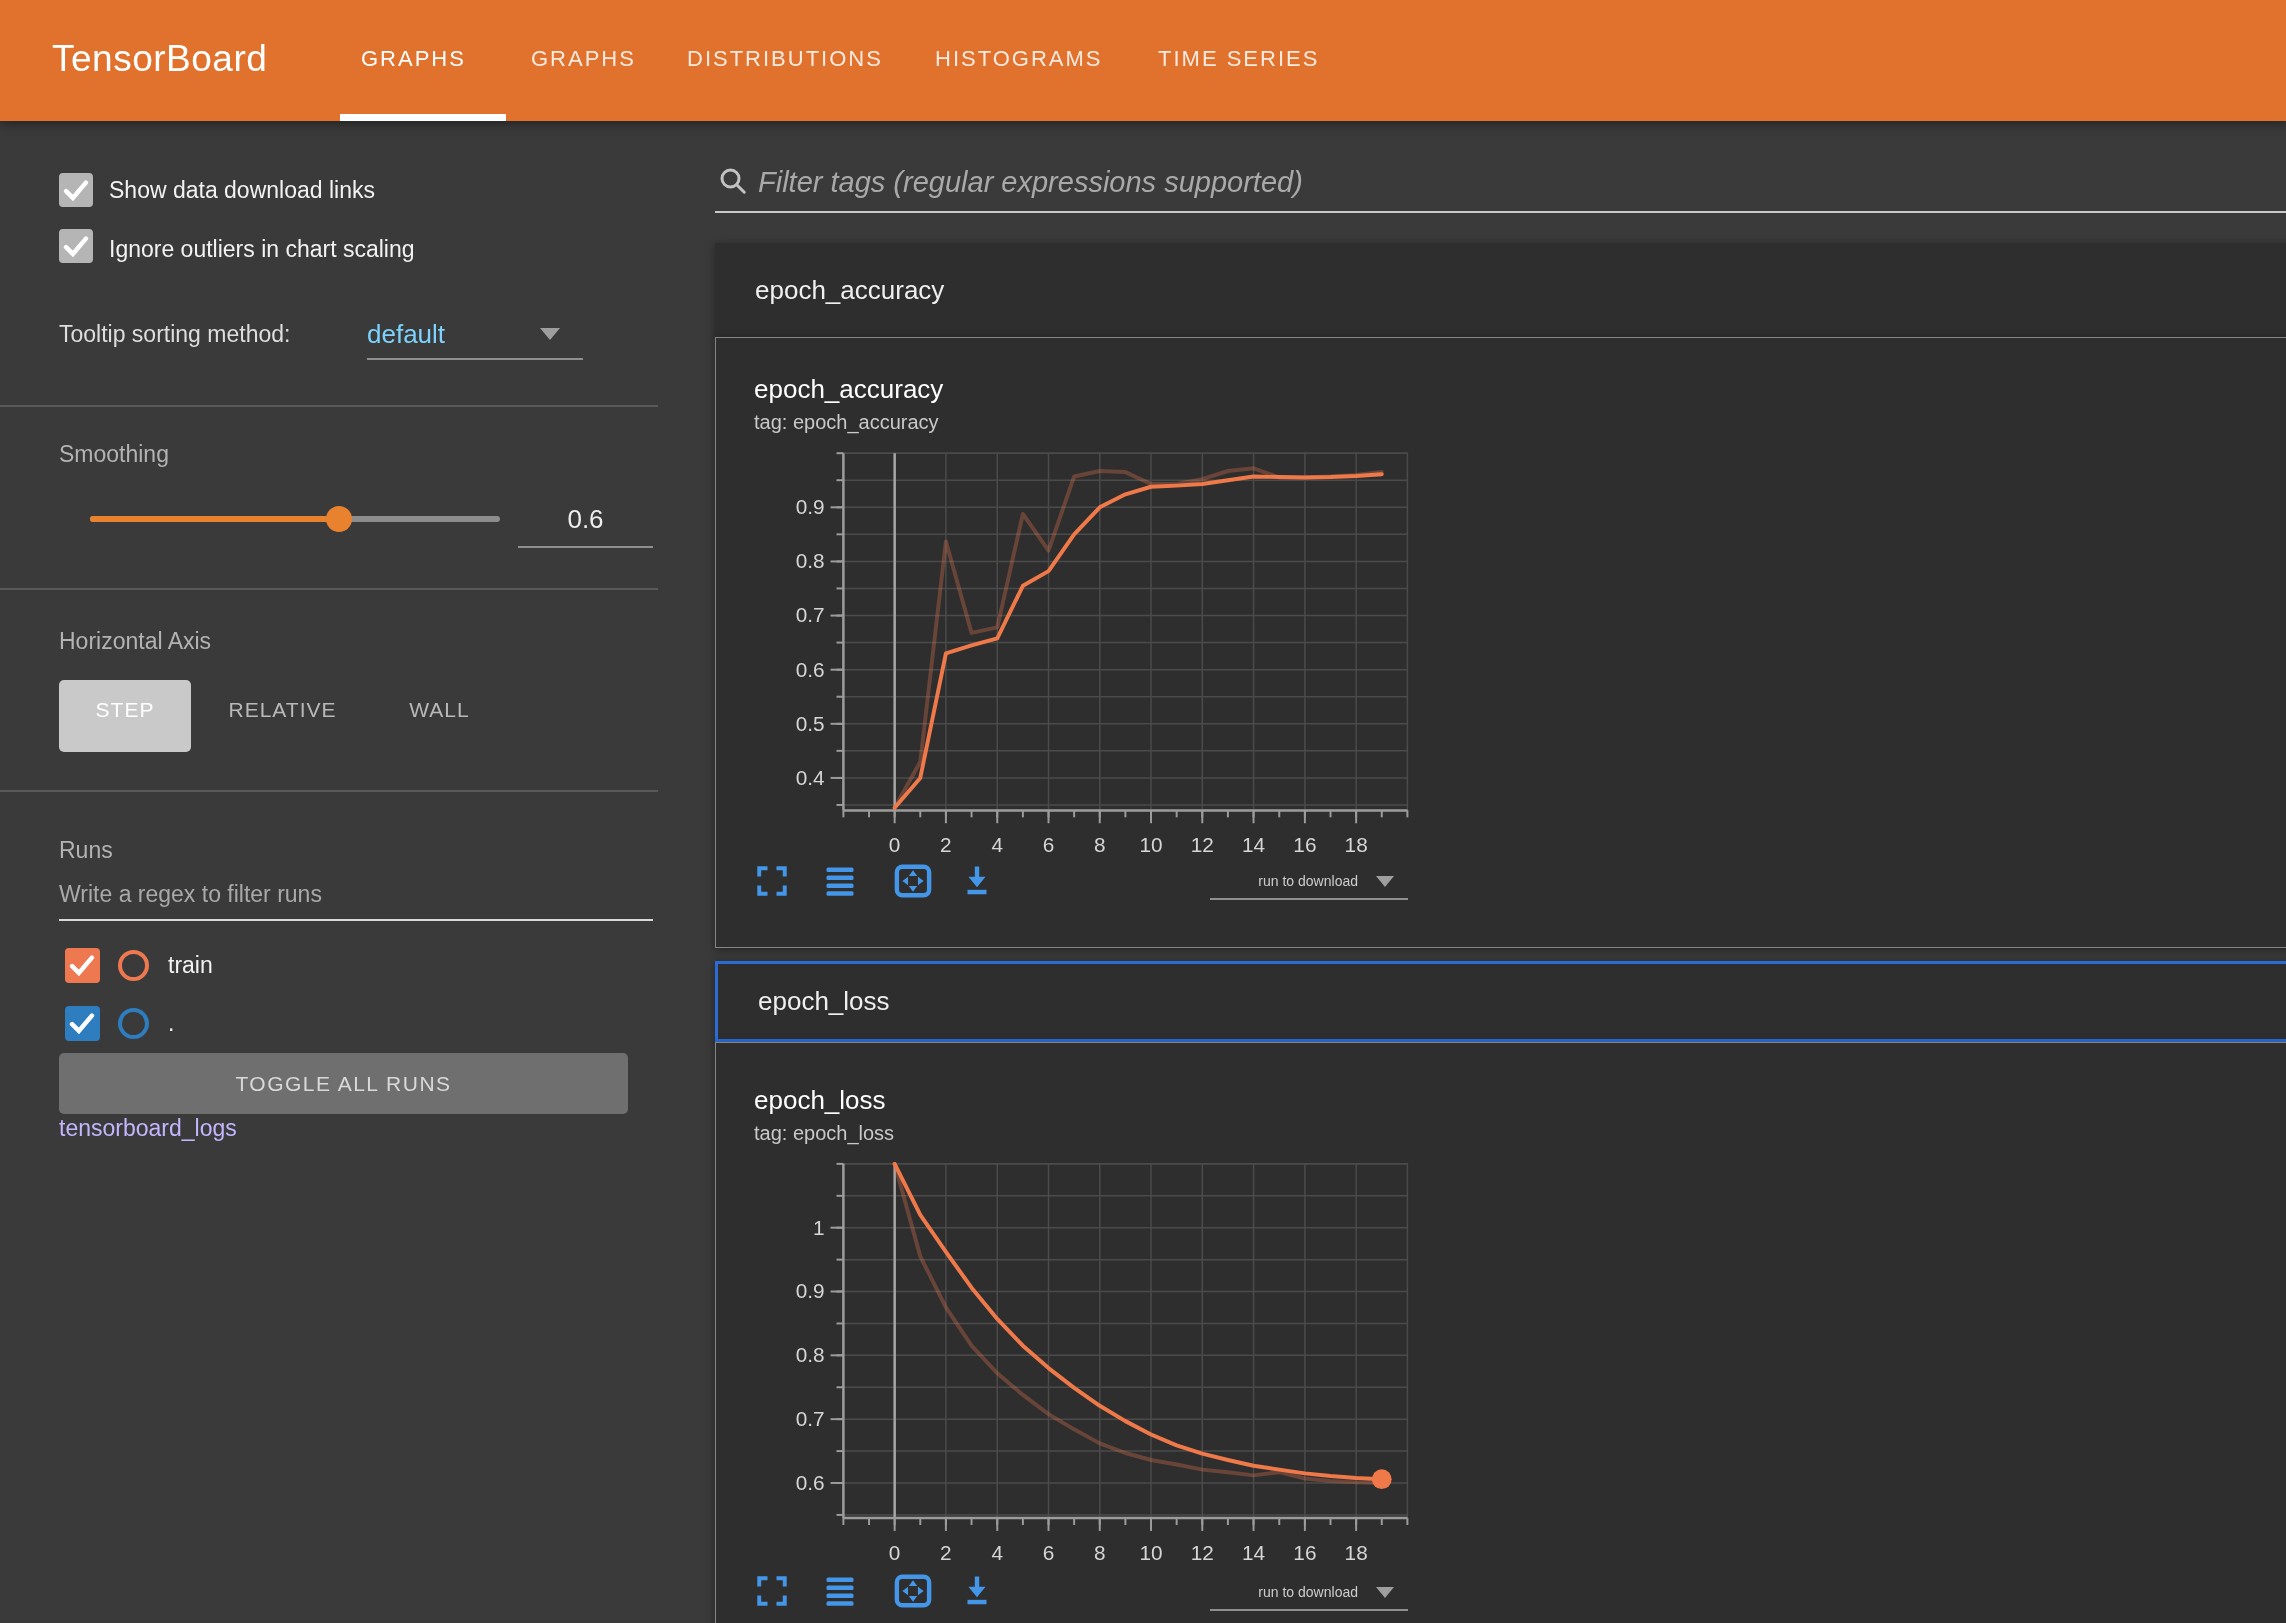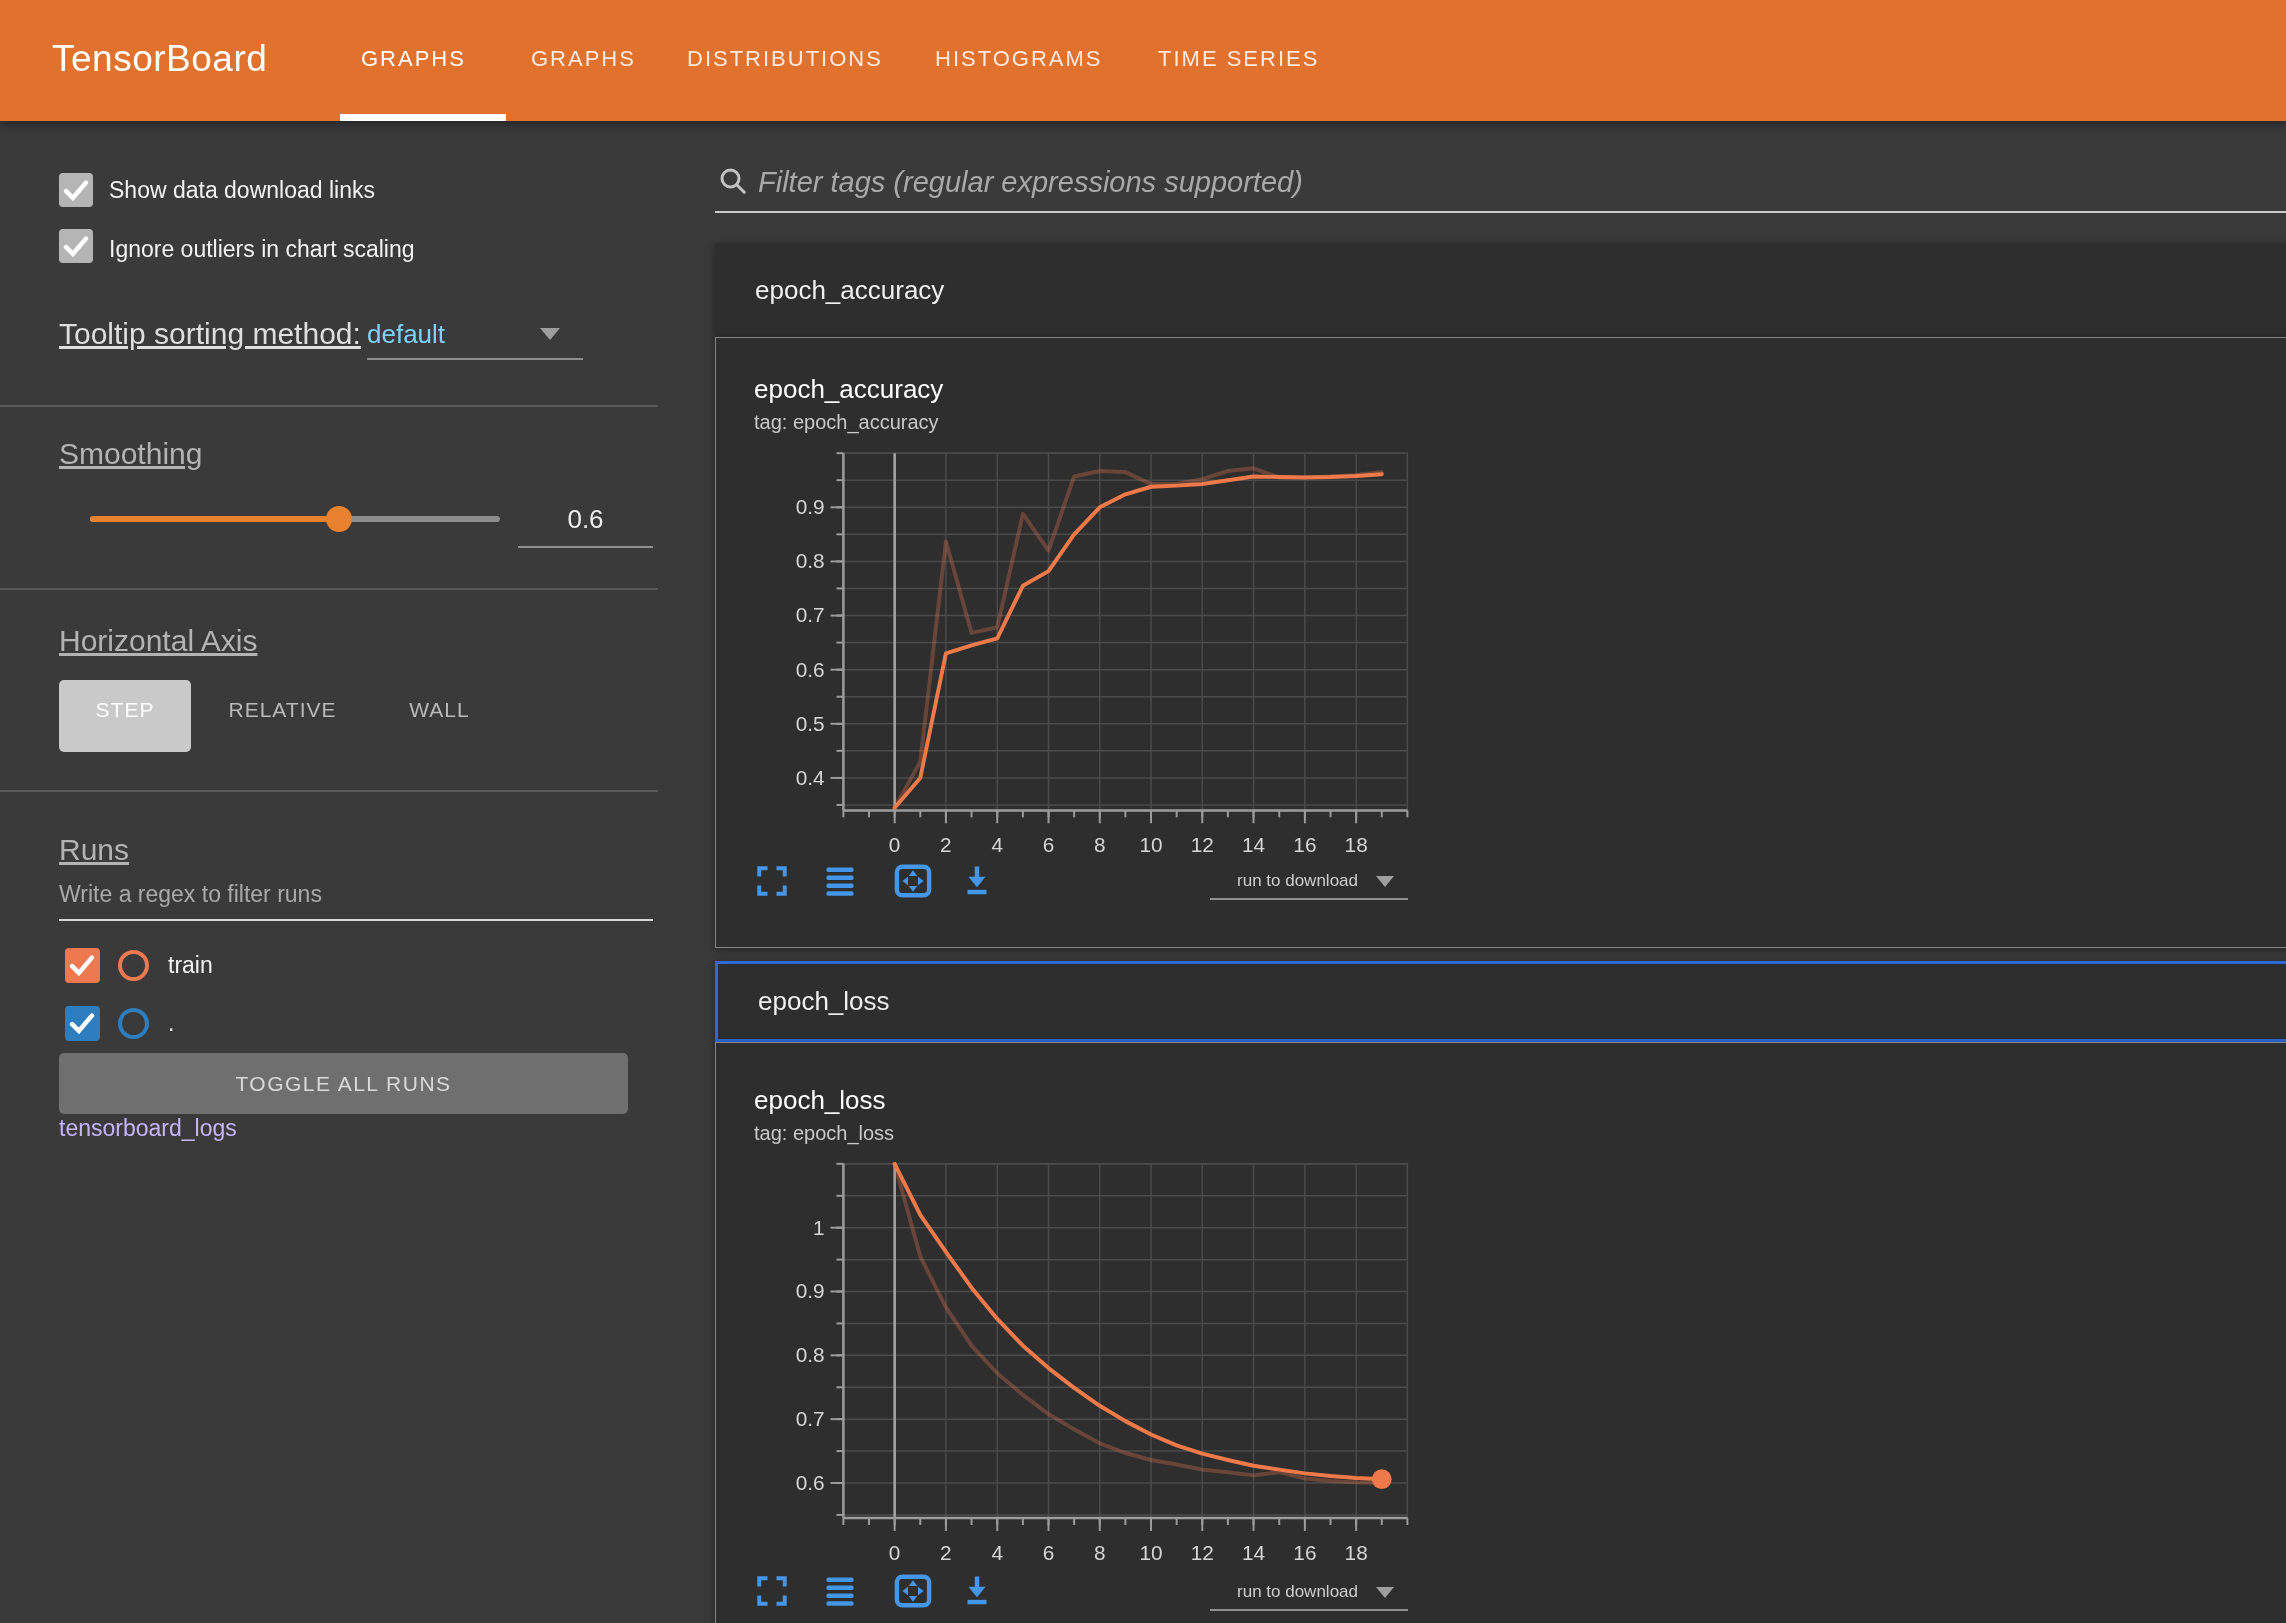--- a/index.html
+++ b/index.html
@@ -13,21 +13,21 @@
   
   #hdr { position: absolute; left: 0; top: 0; width: 2287px; height: 121px;
          box-shadow: 0 3px 10px rgba(0,0,0,.4); z-index: 20; }
   .logo { left: 52px; top: 38px; font-size: 37px; font-weight: 500; color: #fff; letter-spacing: 0.5px; }
   .tab { top: 46px; font-size: 22px; letter-spacing: 2px; color: rgba(255,255,255,.85);
          font-weight: 500; cursor: pointer; }
   .tab.active { color: #ffffff; }
   .tab-underline { left: 340px; bottom: 0; width: 166px; height: 7px; }
 
   
-  .seclabel { color: #b3b3b3; font-size: 30px; line-height: 34px; text-decoration: underline; }
+  .seclabel { color: #b3b3b3; font-size: 23px; line-height: 34px; }
   .cb { width: 34px; height: 34px; border-radius: 4px; background: #b5b5b5; cursor: pointer; }
   .cb svg { display: block; width: 34px; height: 34px; }
   .cb-label { font-size: 23px; color: #f2f2f2; line-height: 34px; }
   .divider { left: 0; width: 658px; height: 2px; background: rgba(255,255,255,.16); }
   .dd-value { font-size: 26px; color: #7dd3fc; line-height: 36px; cursor: pointer; }
   .caret { width: 0; height: 0; border-left: 10px solid transparent; border-right: 10px solid transparent;
            border-top: 12px solid #9e9e9e; cursor: pointer; }
   .underline { height: 2px; background: #8f8f8f; }
   .line-input { background: transparent; border: none; outline: none;
                 font-family: "Liberation Sans", sans-serif; color: #eee; }
@@ -42,21 +42,21 @@
   
   .panel-hd { left: 715px; width: 1634px; background: #2e2e2e; box-shadow: 0 2px 8px rgba(0,0,0,.38); cursor: pointer; }
   .panel-title { padding-left: 40px; font-size: 26px; color: #efefef; }
   .panel-bd { left: 715px; width: 1634px; background: #2e2e2e;
               border: 1px solid rgba(255,255,255,.42); box-shadow: 0 2px 8px rgba(0,0,0,.38); }
   .chart-title { font-size: 26px; color: #ffffff; line-height: 35px; }
   .chart-tag { font-size: 20px; color: #c9c9c9; line-height: 30px; }
   .ticklabel { fill: #d6d6d6; font-size: 21px; font-family: "Liberation Sans", sans-serif; }
   .icbtn { cursor: pointer; }
   .icbtn svg { display: block; width: 100%; height: 100%; }
-  .rtd-label { font-size: 17px; color: #cdcdcd; }
+  .rtd-label { font-size: 14px; color: #cdcdcd; }
   svg.chart { overflow: visible; }
 </style>
 </head>
 <body>
 
 <div id="app">
 
   <div id="hdr" style="background: rgb(225, 114, 45);">
     <div class="abs logo">TensorBoard</div>
     <div class="abs tab active" style="left:361px">GRAPHS</div>

